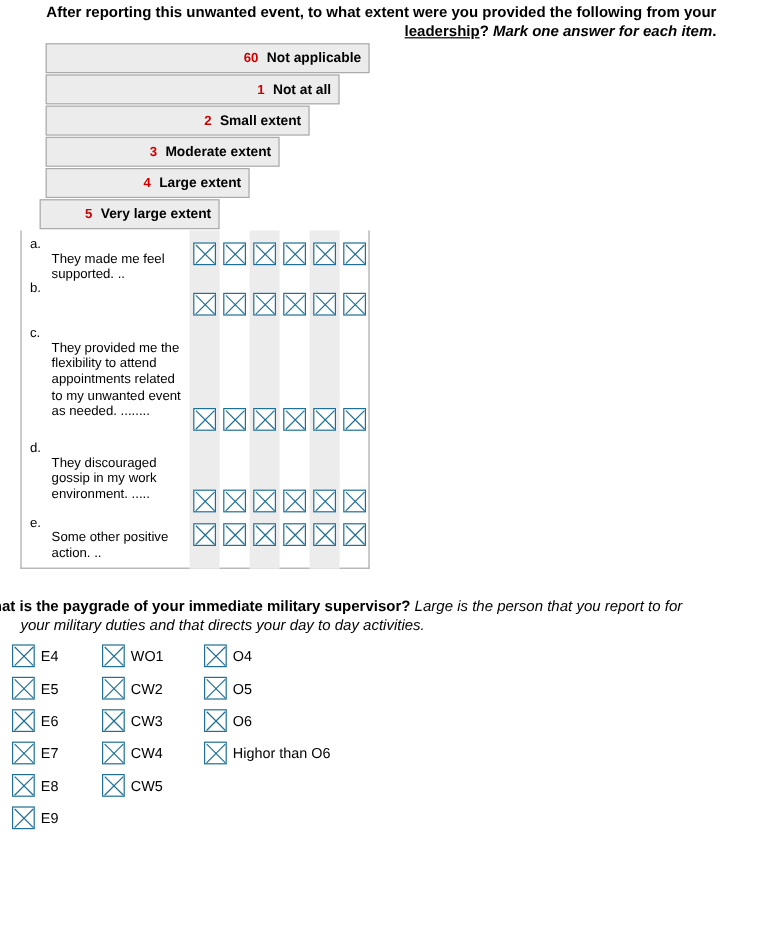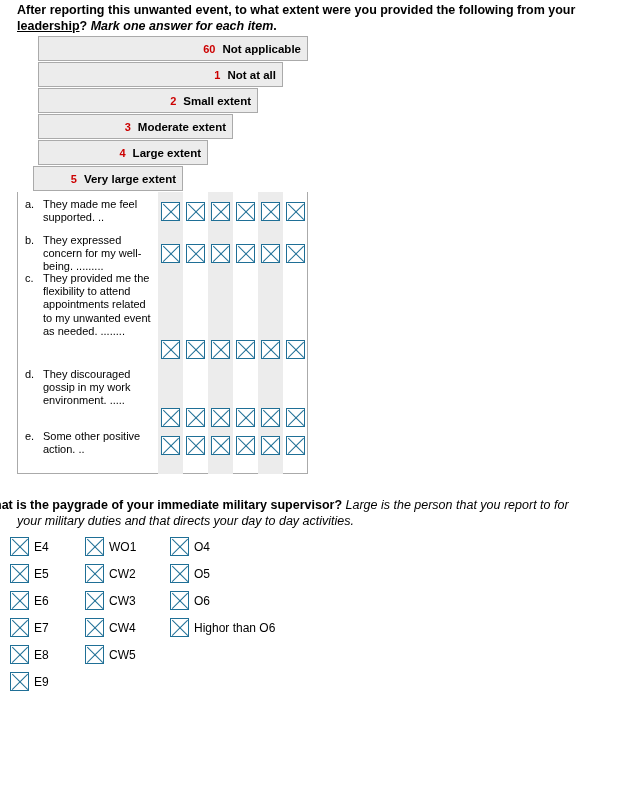--- a/index.html
+++ b/index.html
@@ -19,20 +19,21 @@
 
   
   .q1-stem {
     position: absolute;
     left: 17px;
     top: 2px;
     width: 580px;
     font-size: 12.5px;
     font-weight: bold;
     line-height: 1.28;
+    text-align: right;
   }
   .q1-stem .underline { text-decoration: underline; }
   .q1-stem .instr {
     font-weight: bold;
     font-style: italic;
   }
 
   .matrix {
     position: absolute;
     left: 17px;
@@ -105,21 +106,21 @@
   .row-letter {
     position: absolute;
     left: 7px;
     top: 0px;
     width: 14px;
     font-size: 11px;
   }
   .row-text {
     position: absolute;
     left: 25px;
-    top: 0px;
+    top: 12px;
     width: 110px;
     font-size: 11px;
     line-height: 1.2;
   }
   .cbrow {
     position: absolute;
     left: 140px;
     width: 150px;
   }
   .cb {
@@ -250,21 +251,20 @@
             <span class="cb"></span>
           </span>
         <span class="cb-wrap" style="left:125px;">
             <span class="cb"></span>
           </span>
       </div>
     </div>
 
     <div class="row" style="top:42px; height:38px;">
       <div class="row-letter">b.</div>
-      <div class="row-text">They expressed concern for my well-being. .........</div>
       <div class="cbrow" style="top:10px;">
         <span class="cb-wrap" style="left:0px;">
             <span class="cb"></span>
           </span>
         <span class="cb-wrap" style="left:25px;">
             <span class="cb"></span>
           </span>
         <span class="cb-wrap" style="left:50px;">
             <span class="cb"></span>
           </span>

